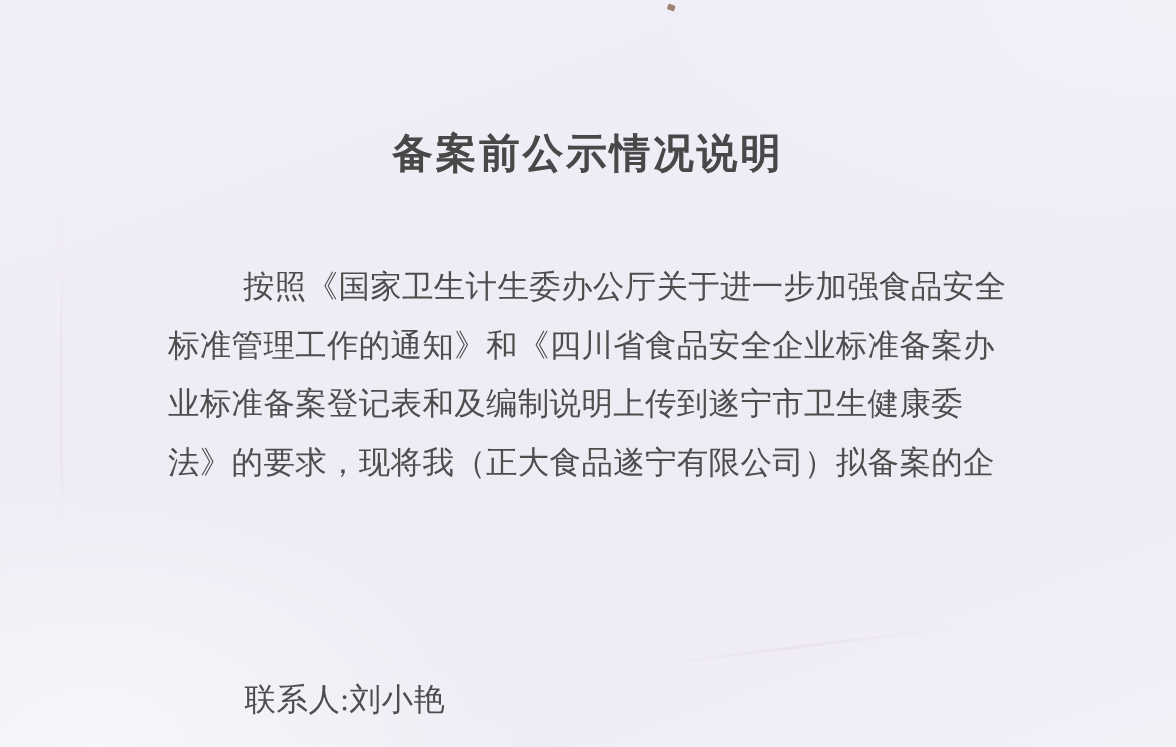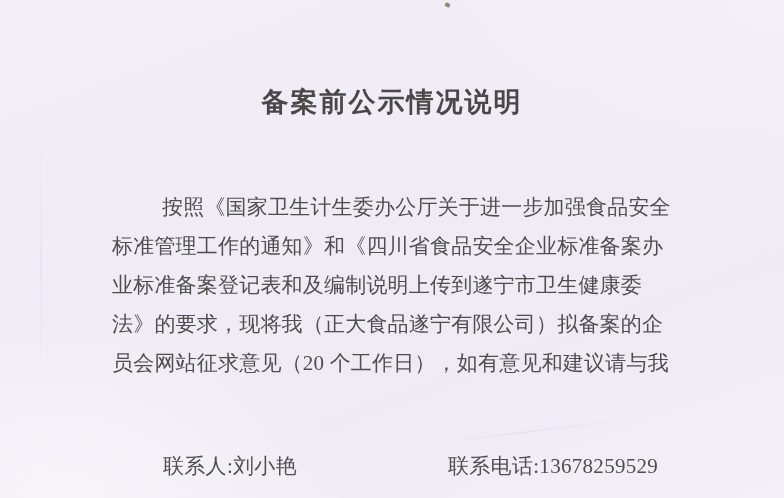--- a/index.html
+++ b/index.html
@@ -37,21 +37,20 @@
     left: 112px;
     width: 572px;
     font-size: 21px;
     line-height: 39px;
     letter-spacing: 0.2px;
     color: #4e4e4e;
     white-space: nowrap;
   }
   .body-text .line.indent {
     text-indent: 50px;
-    margin-top: 16px;
   }
   .contact-row {
     position: absolute;
     top: 452px;
     left: 0;
     width: 100%;
     height: 30px;
     font-size: 21px;
     color: #4e4e4e;
     letter-spacing: 0.3px;
@@ -107,21 +106,19 @@
   <div class="crease crease-1"></div>
   <div class="crease crease-2"></div>
 
   <h1 class="title">备案前公示情况说明</h1>
 
   <div class="body-text">
     <div class="line indent">按照《国家卫生计生委办公厅关于进一步加强食品安全</div>
     <div class="line">标准管理工作的通知》和《四川省食品安全企业标准备案办</div>
     <div class="line">业标准备案登记表和及编制说明上传到遂宁市卫生健康委</div>
     <div class="line">法》的要求，现将我（正大食品遂宁有限公司）拟备案的企</div>
-    <div class="line">员会网站征求意见（20 个工作日），如有意见和建议请与我</div>
   </div>
 
   <div class="contact-row">
     <span class="contact-person">联系人:刘小艳</span>
-    <span class="contact-phone">联系电话:13678259529</span>
   </div>
 
 </div>
 
 </body></html>

